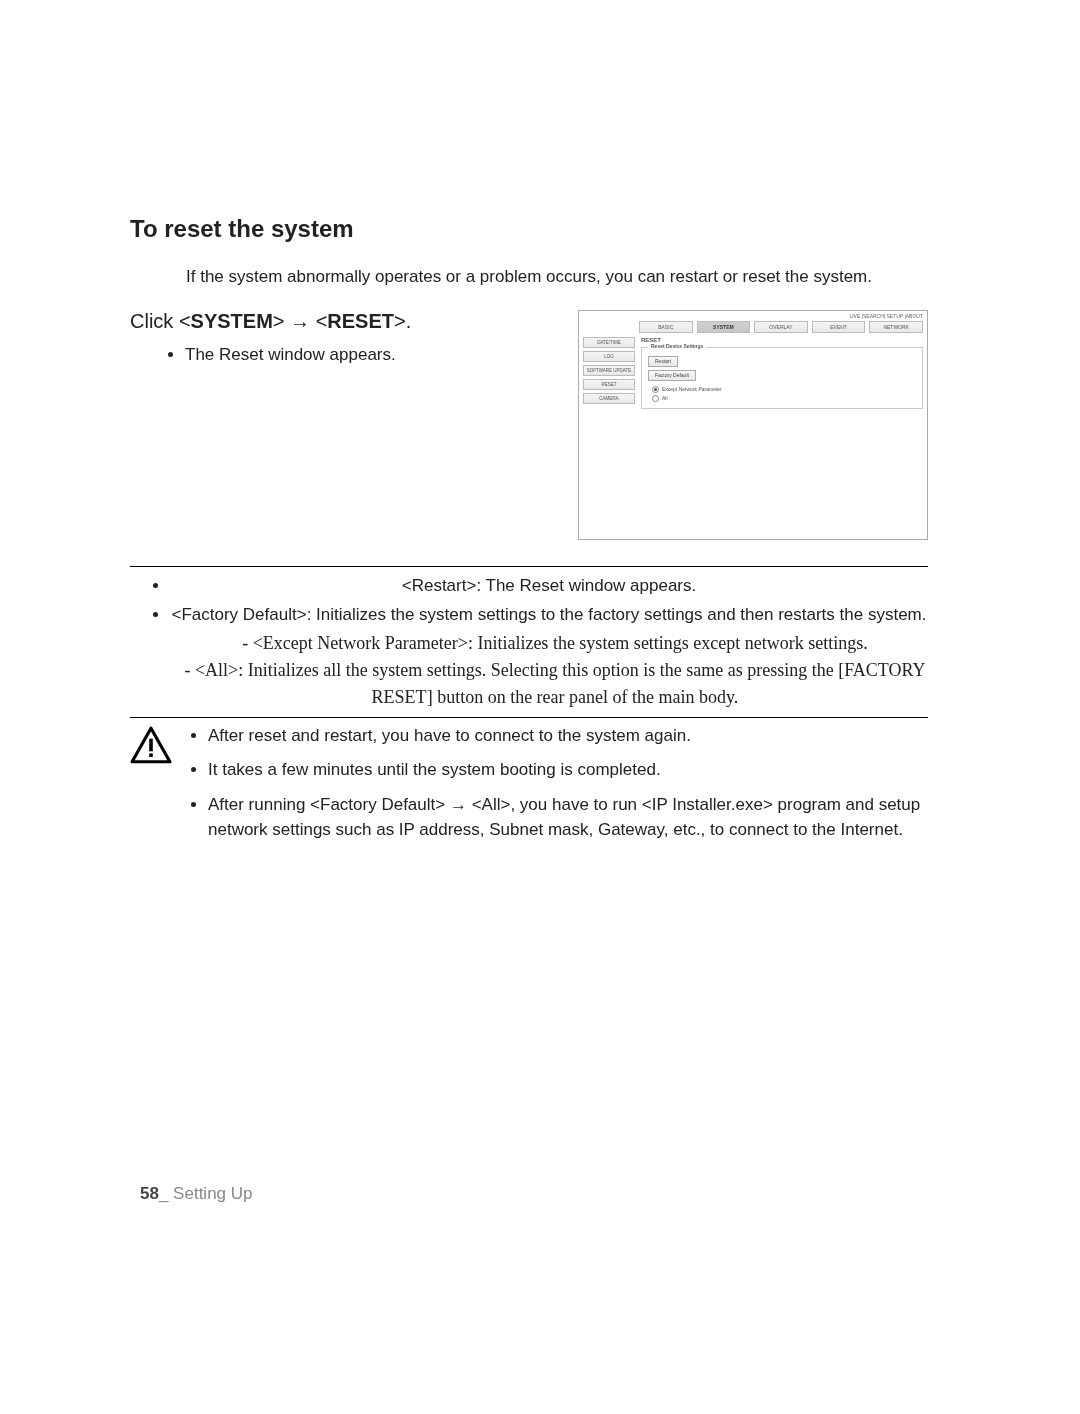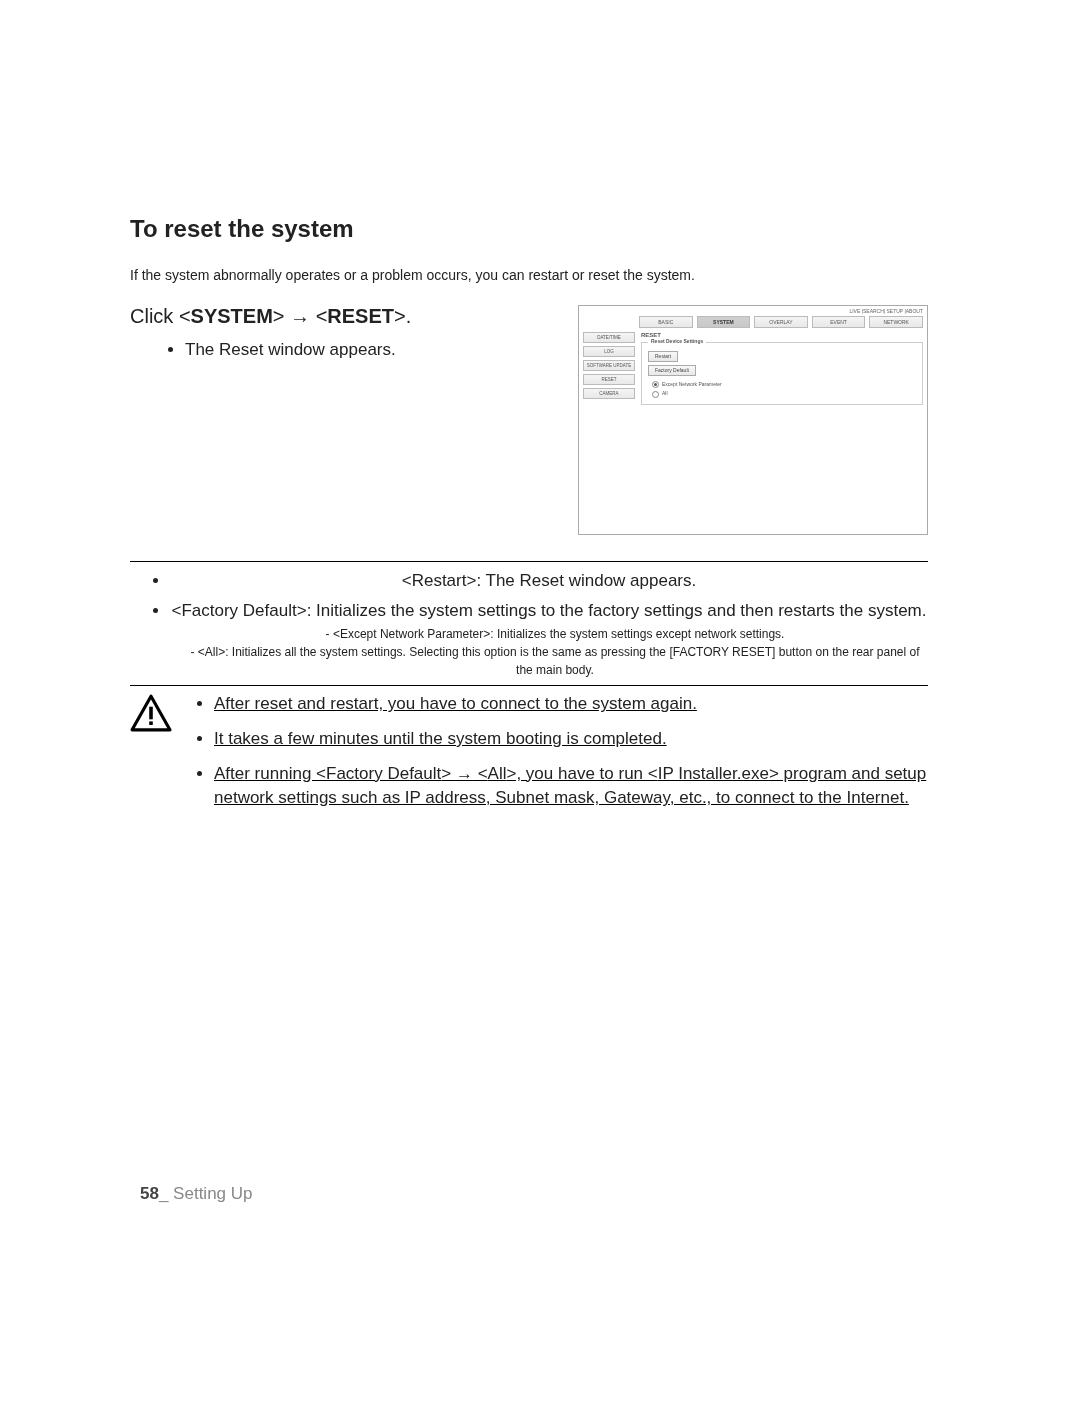--- a/index.html
+++ b/index.html
@@ -17,24 +17,25 @@
     box-sizing: border-box;
     width: 1058px;
   }
   h2.section-title {
     font-size: 24px;
     font-weight: bold;
     margin: 0 0 22px 0;
     color: #222;
   }
   p.intro {
-    font-size: 14px;
+    font-size: 17px;
     margin: 0 0 20px 0;
     line-height: 1.45;
     color: #222;
+    text-align: center;
   }
   p.click-line {
     font-size: 20px;
     margin: 0 0 10px 0;
     color: #222;
   }
   .bold { font-weight: bold; }
   .arrow { font-family: Arial, sans-serif; }
 
   .two-col {
@@ -194,31 +195,31 @@
   }
   ul.desc .sub {
     list-style: none;
     padding-left: 12px;
     margin-top: 2px;
   }
   ul.desc .sub li::before {
     content: "- ";
   }
   ul.desc .sub li {
-    font-size: 12px;
+    font-size: 18px;
     line-height: 1.5;
+    font-family: Liberation Serif, serif;
   }
 
   
   .warn-block {
     display:flex;
-    gap: 24px;
+    gap: 18px;
     margin-top: 4px;
     align-items: flex-start;
-    text-decoration: underline;
   }
   .warn-icon {
     width: 42px;
     flex-shrink: 0;
     padding-top: 2px;
   }
   ul.warn-list {
     list-style: disc;
     padding-left: 18px;
     margin: 0;

